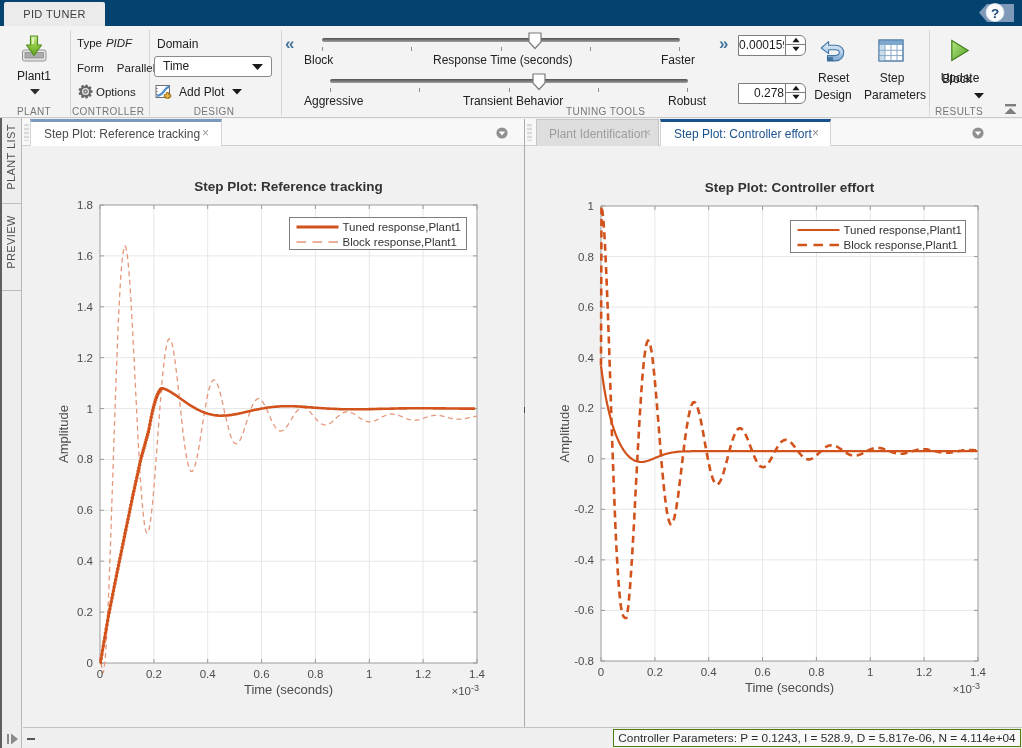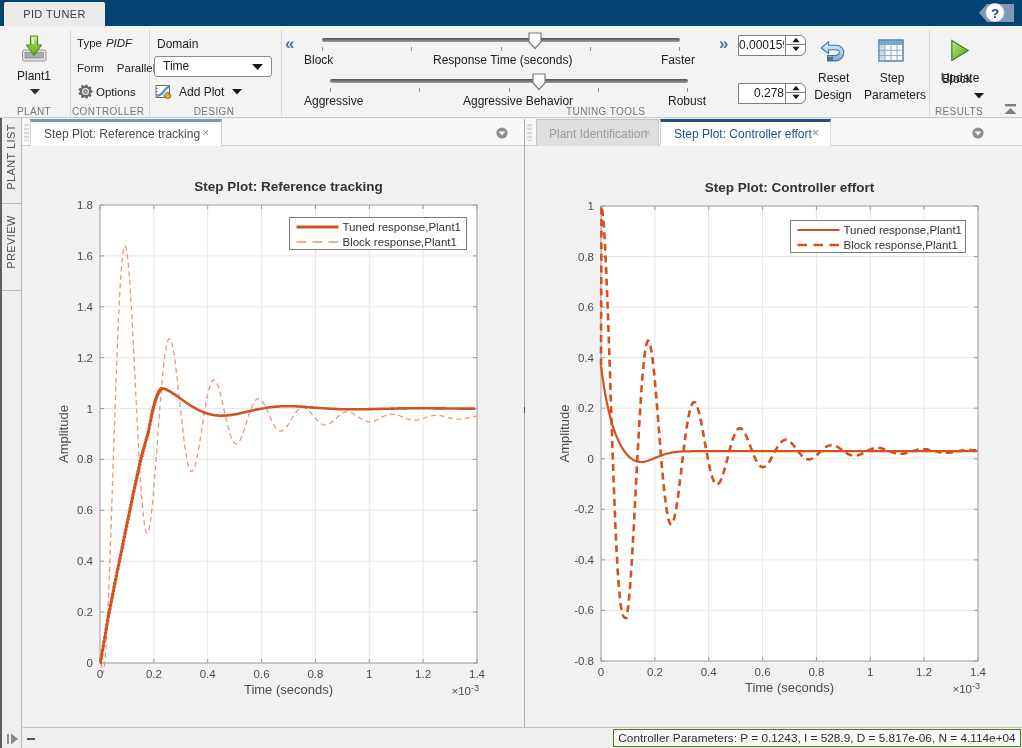--- a/index.html
+++ b/index.html
@@ -99,21 +99,21 @@
 <div class="abs" style="left:330px;top:78.5px;width:358px;height:4.5px;background:linear-gradient(#4f4f4f,#a0a0a0);border-radius:2px;"></div>
 <div class="tick" style="left:330px;top:88px;"></div>
 <div class="tick" style="left:419px;top:88px;"></div>
 <div class="tick" style="left:509px;top:88px;"></div>
 <div class="tick" style="left:598px;top:88px;"></div>
 <div class="tick" style="left:687px;top:88px;"></div>
 <svg class="abs" style="left:532px;top:73px;" width="14" height="18" viewBox="0 0 14 18">
  <path d="M1 1 H13 V10 L7 16.5 L1 10 Z" fill="#fdfdfd" stroke="#7b7b7b" stroke-width="1.2"></path>
 </svg>
 <div class="lbl" style="left:304px;top:94px;">Aggressive</div>
-<div class="lbl" style="left:463px;top:94px;">Aggressive Behavior</div>
+<div class="lbl" style="left:463px;top:94px;">Transient Behavior</div>
 <div class="lbl" style="left:668px;top:94px;">Robust</div>
 <div class="sec" style="left:566px;top:106px;">TUNING TOOLS</div>
 
 <div class="abs" style="left:738px;top:35px;width:68px;height:21px;background:#fff;border:1px solid #7d7d7d;border-radius:0 6px 6px 0;"></div>
 <div class="abs" style="left:739px;top:38px;width:45px;overflow:hidden;font-size:12px;color:#1a1a1a;">0.000159</div>
 <div class="abs" style="left:785px;top:35px;width:21px;height:21px;border-left:1px solid #7d7d7d;border-radius:0 6px 6px 0;">
  <svg width="20" height="19" viewBox="0 0 20 19">
       <path d="M10 2.8 L13.6 7.2 H6.4 Z" fill="#1a1a1a"></path>
       <path d="M10 16.2 L6.4 11.8 H13.6 Z" fill="#1a1a1a"></path>
       <line x1="0" y1="9.5" x2="20" y2="9.5" stroke="#7d7d7d"></line>

